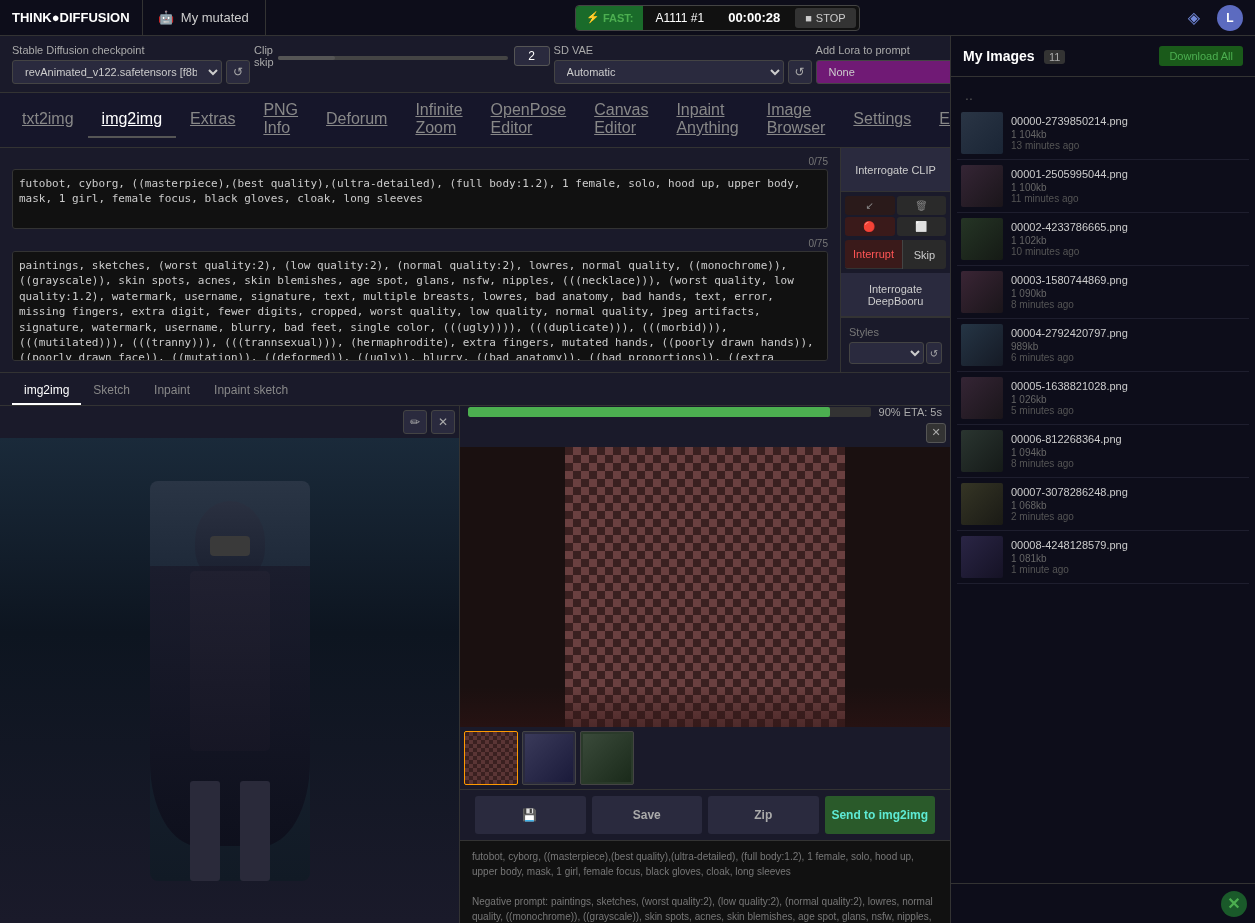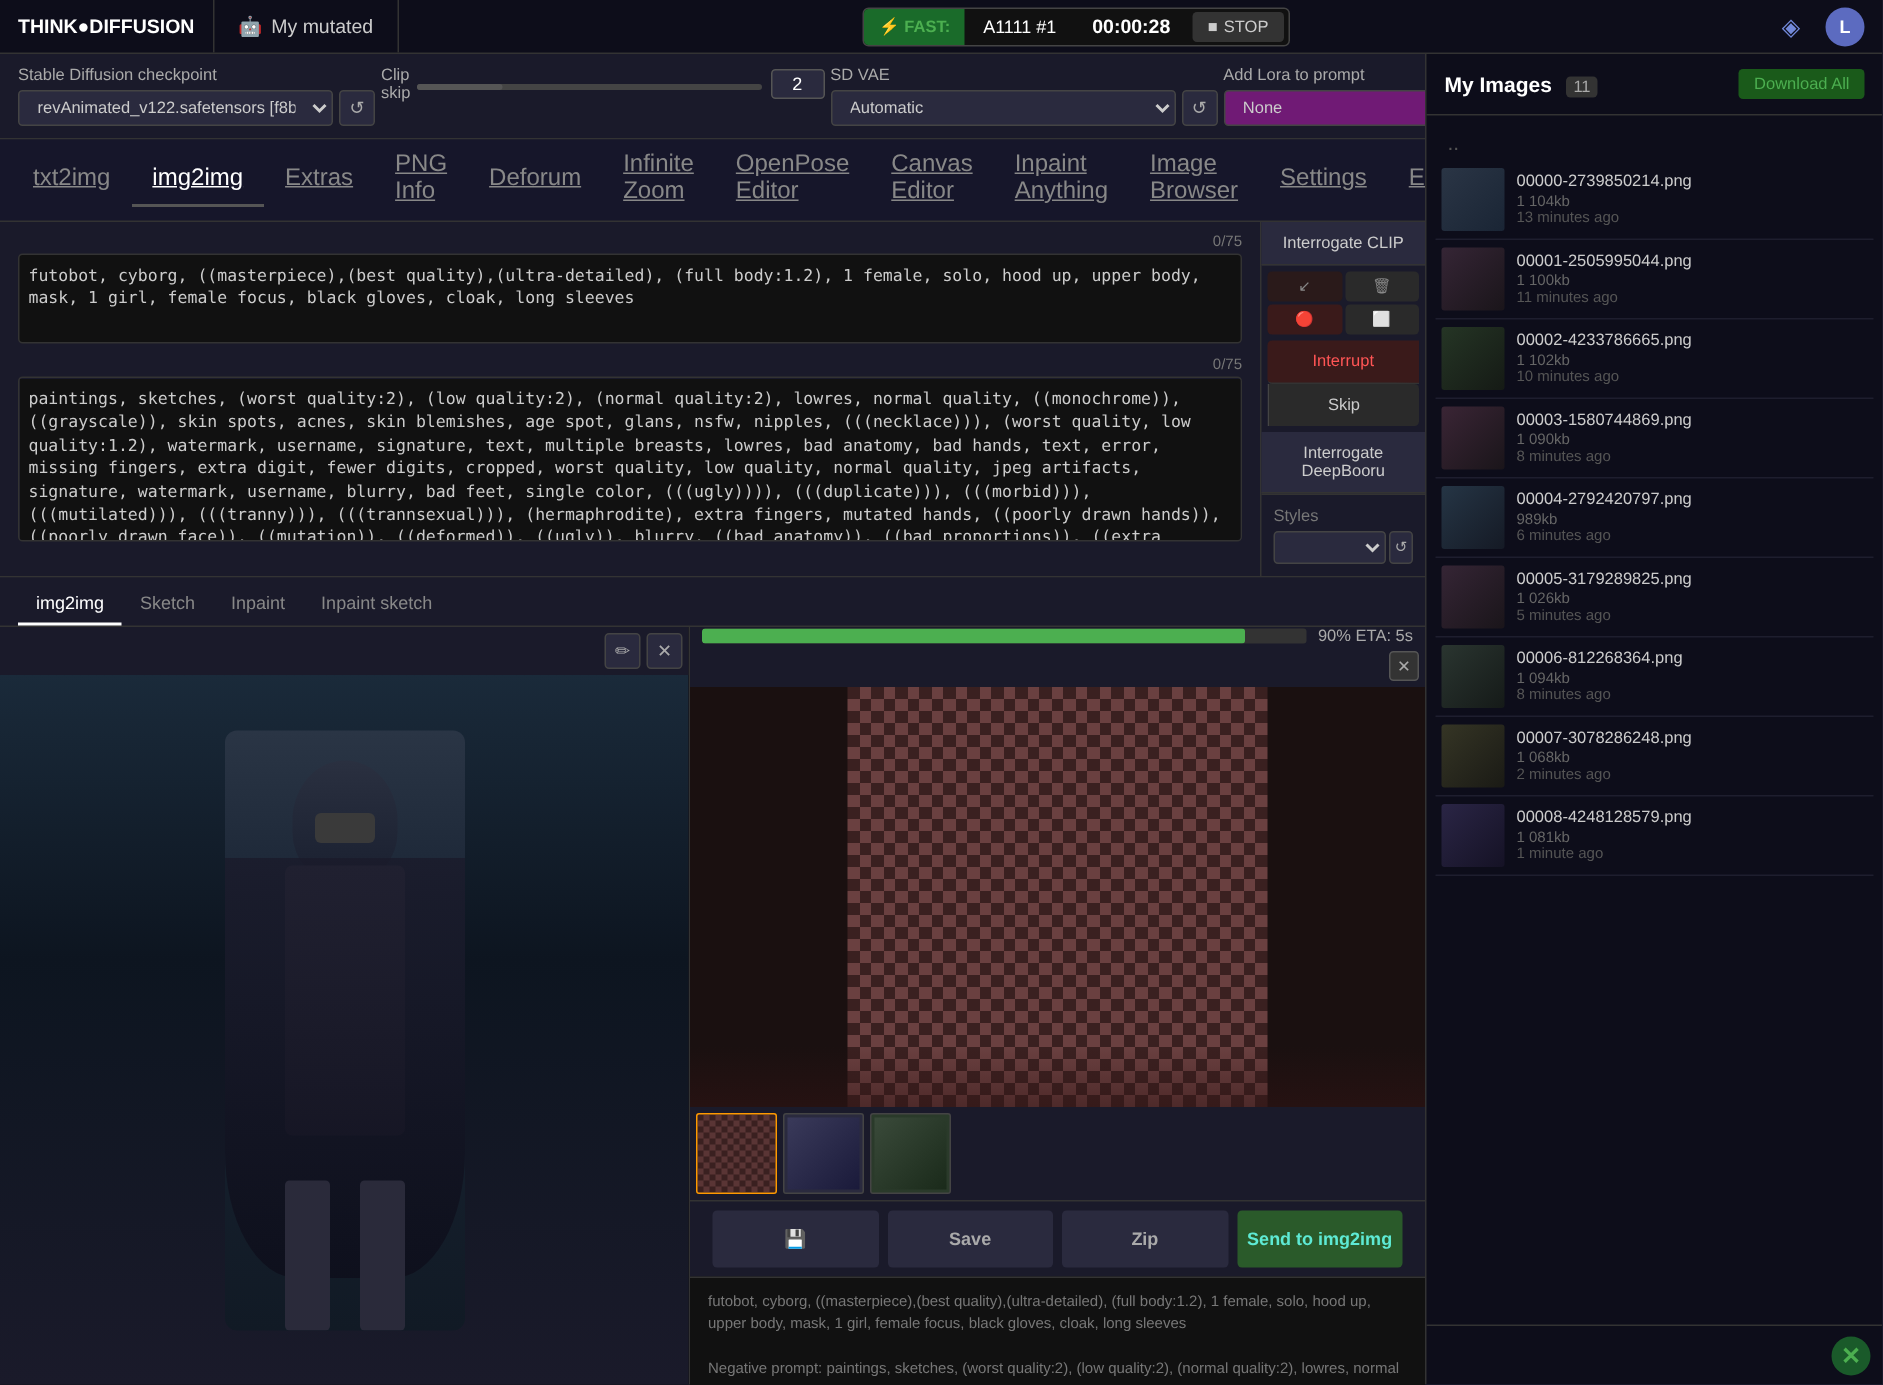--- a/index.html
+++ b/index.html
@@ -686,21 +686,21 @@
 
           <div style="display:flex; flex:0 0 auto;">
             <div style="display:grid; grid-template-columns:1fr 1fr; gap:2px; padding:4px; width:100%;">
               <button style="background:#2a1a1a; border:none; color:#888; padding:4px; font-size:10px; border-radius:3px; cursor:pointer; text-align:center;">↙</button>
               <button style="background:#2a2a2a; border:none; color:#888; padding:4px; font-size:10px; border-radius:3px; cursor:pointer; text-align:center;">🗑</button>
               <button style="background:#3a1a1a; border:none; color:#f55; padding:4px; font-size:10px; border-radius:3px; cursor:pointer; text-align:center;">🔴</button>
               <button style="background:#2a2a2a; border:none; color:#888; padding:4px; font-size:10px; border-radius:3px; cursor:pointer; text-align:center;">⬜</button>
             </div>
           </div>
 
-          <div style="display:flex; gap:0; padding:0 4px 4px;flex-direction:column;">
+          <div style="display:flex; gap:0; padding:0 4px 4px;">
             <button class="interrupt-btn" style="flex:1; border-radius:3px 0 0 3px;">Interrupt</button>
             <button class="skip-btn" style="flex:1; border-radius:0 3px 3px 0; border-left:1px solid #444;">Skip</button>
           </div>
 
           <button class="interrogate-btn">Interrogate DeepBooru</button>
 
           <div class="styles-area">
             <div class="styles-label">Styles</div>
             <div style="display:flex; gap:2px;">
               <select class="styles-select">
@@ -849,21 +849,21 @@
         <div class="image-info">
           <div class="image-name">00004-2792420797.png</div>
           <div class="image-meta">989kb</div>
           <div class="image-time">6 minutes ago</div>
         </div>
       </div>
 
       <div class="image-item">
         <div class="image-thumb" style="background:linear-gradient(135deg,#352535,#1a151a);"></div>
         <div class="image-info">
-          <div class="image-name">00005-3179289825.png</div>
+          <div class="image-name">00005-1638821028.png</div>
           <div class="image-meta">1 026kb</div>
           <div class="image-time">5 minutes ago</div>
         </div>
       </div>
 
       <div class="image-item">
         <div class="image-thumb" style="background:linear-gradient(135deg,#2a3530,#151a18);"></div>
         <div class="image-info">
           <div class="image-name">00006-812268364.png</div>
           <div class="image-meta">1 094kb</div>

